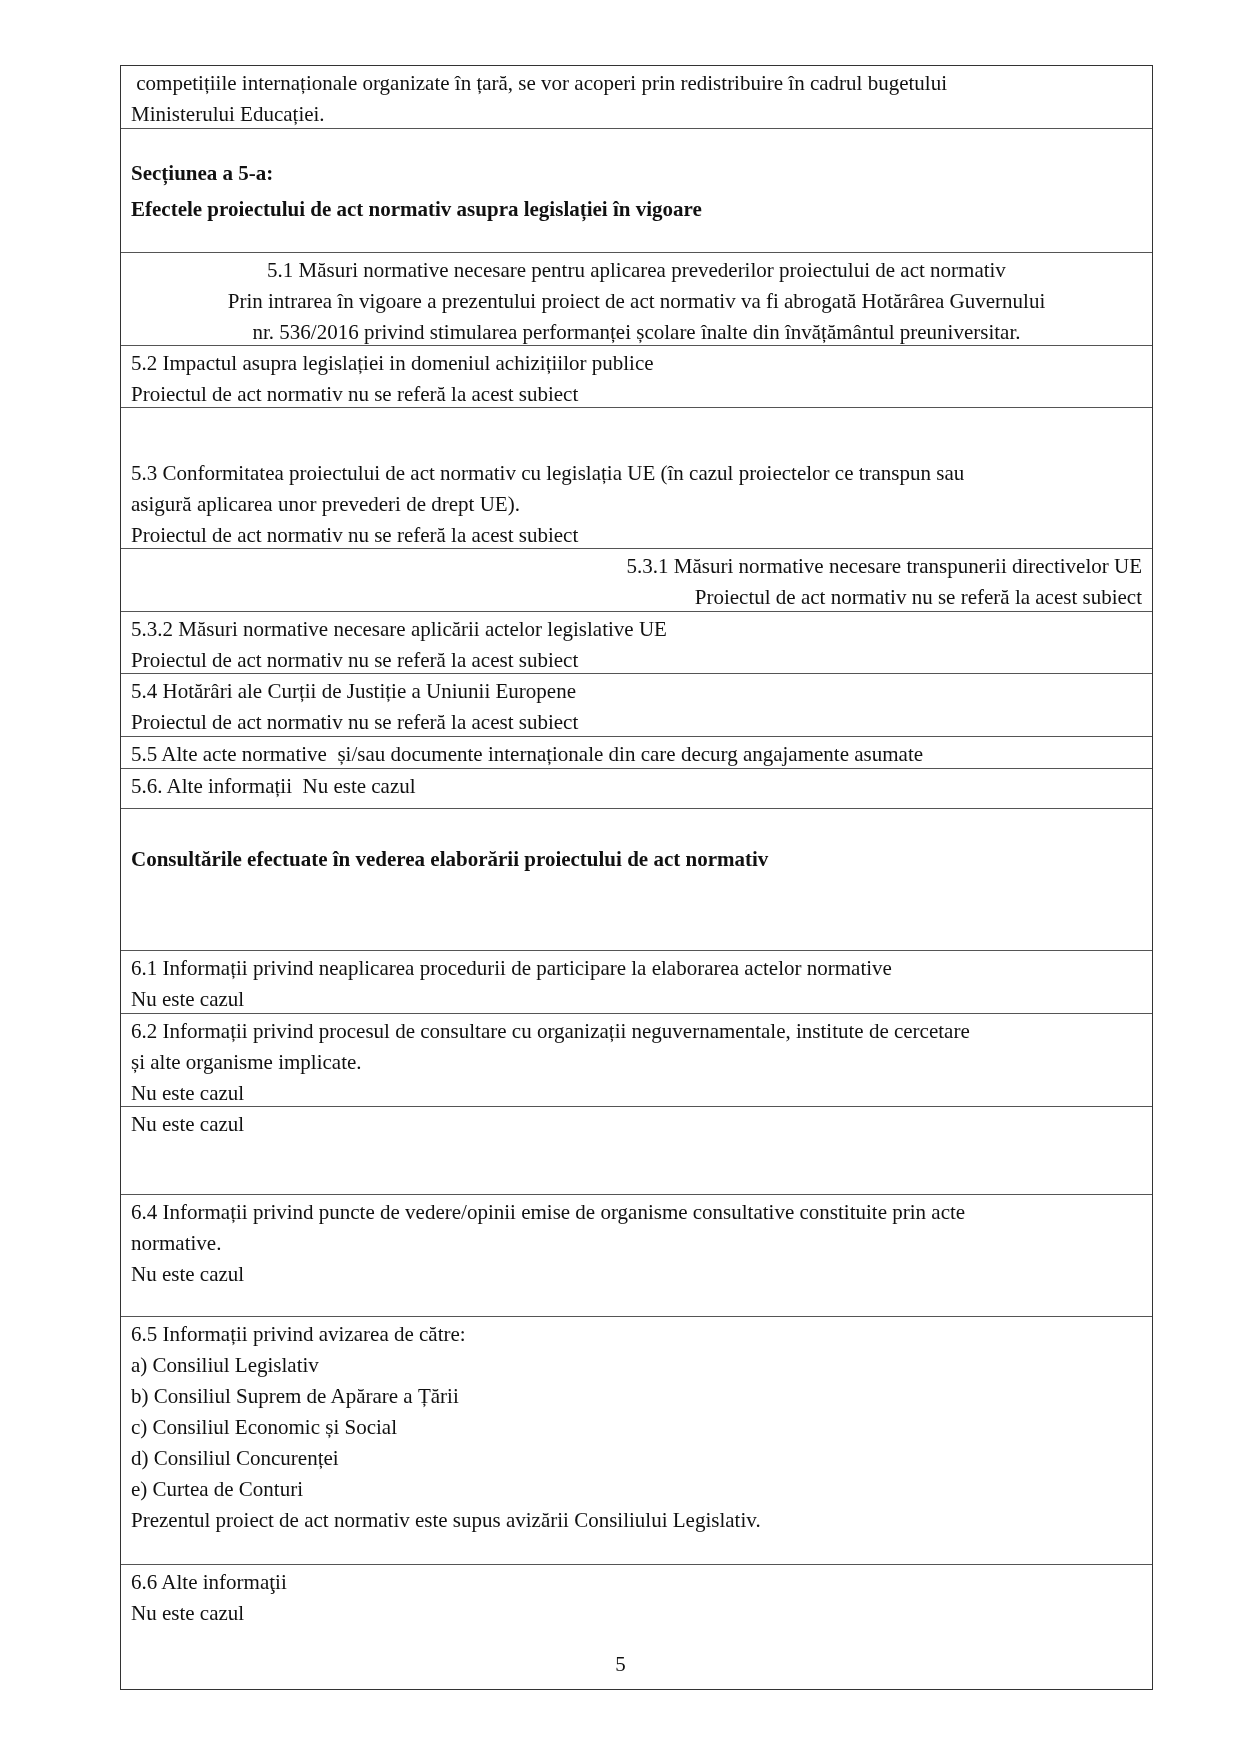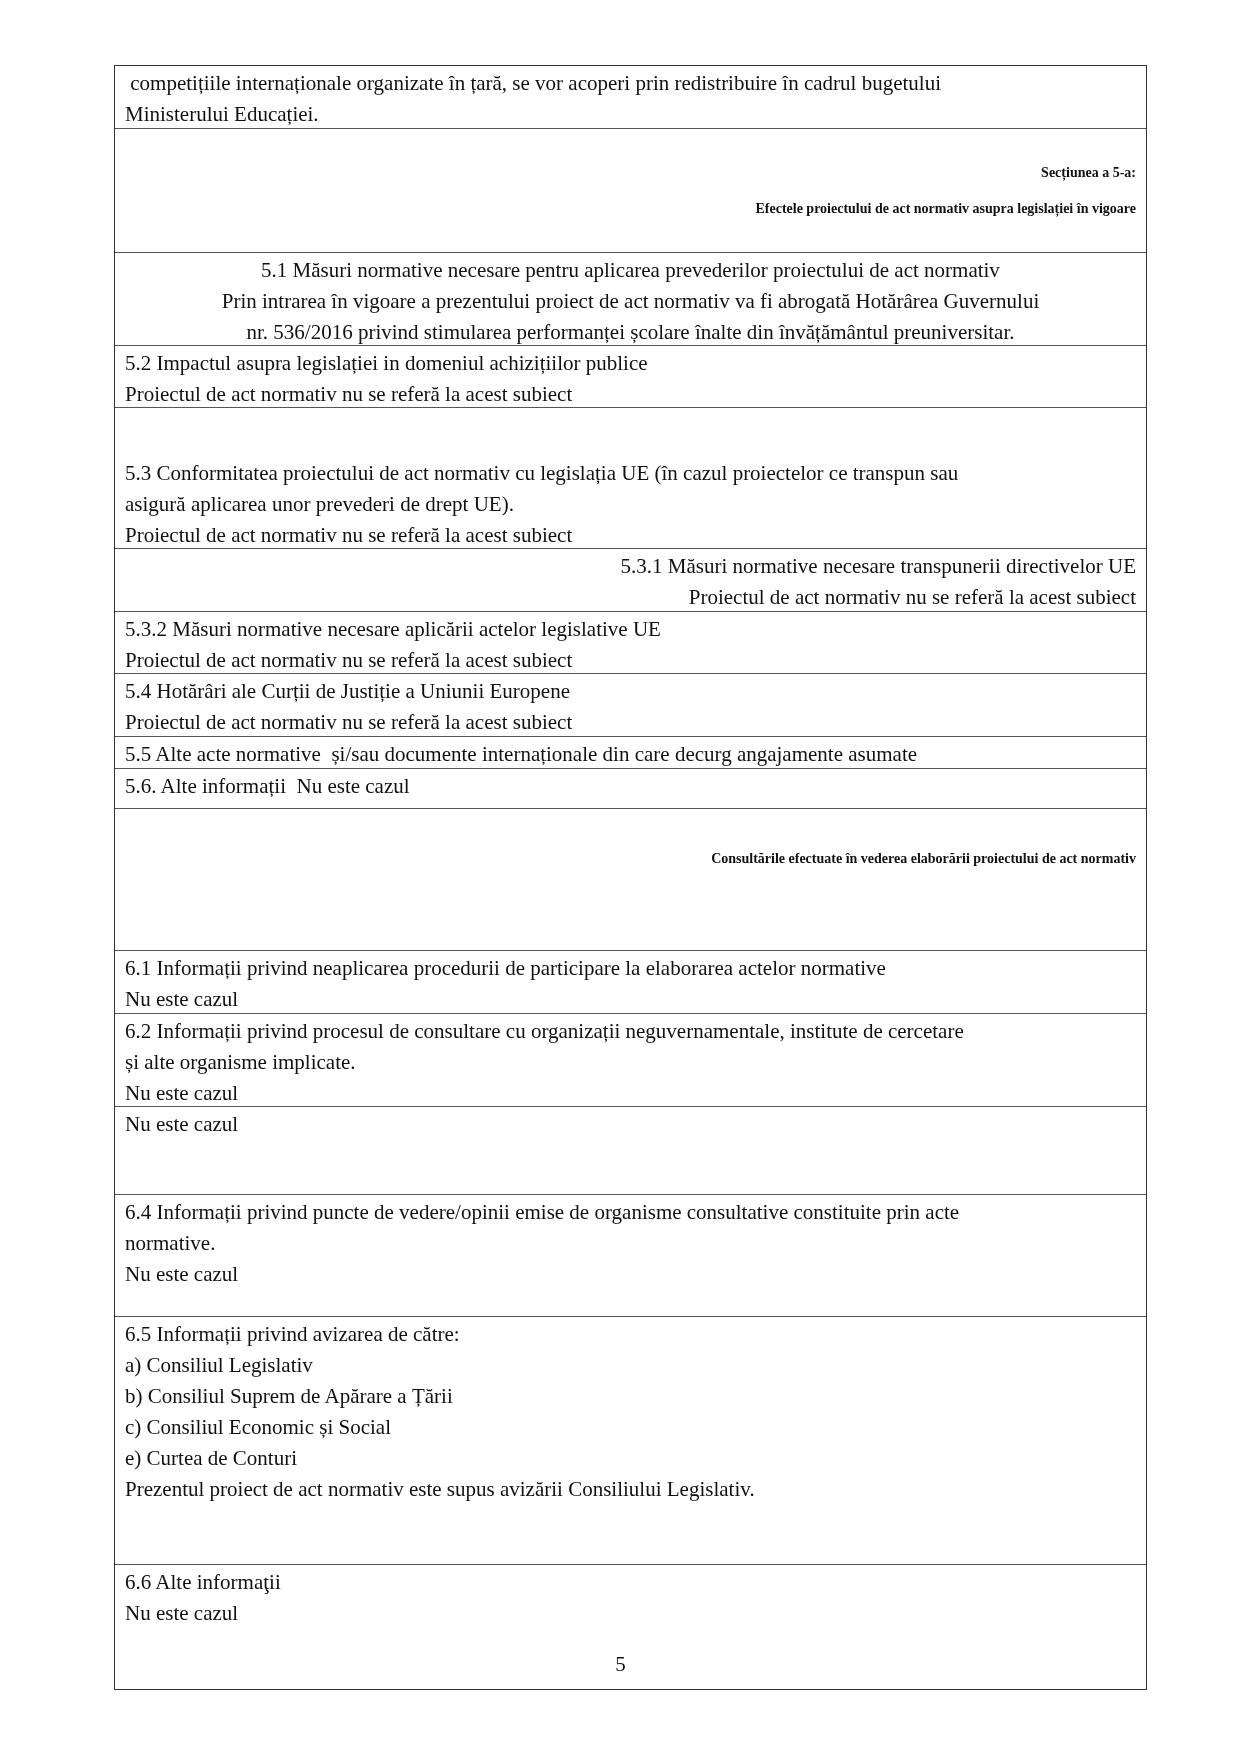--- a/index.html
+++ b/index.html
@@ -1,24 +1,24 @@
 <!DOCTYPE html>
 <html><head>
 <meta charset="utf-8">
 <style>
   html, body { margin:0; padding:0; background:#ffffff; }
   body { width:1241px; height:1755px; position:relative; overflow:hidden;
          font-family:"Liberation Serif","DejaVu Serif",serif; color:#111; }
-  .tbl { position:absolute; left:114px; top:65px; width:1033px;
+  .tbl { position:absolute; left:120px; top:65px; width:1033px;
          border:1.5px solid #333; box-sizing:border-box; }
   .row { border-bottom:1.5px solid #555; box-sizing:border-box;
          padding:2px 10px 0 10px; font-size:21px; line-height:31px; }
   .row:last-child { border-bottom:none; }
   .line { display:block; white-space:nowrap; }
-  .sect { text-align:right; font-weight:bold; font-size:14px; line-height:36px; }
+  .sect { text-align:left; font-weight:bold; font-size:21px; line-height:36px; }
   .pagenum { position:absolute; top:1652px; left:0; width:1241px; text-align:center;
              font-size:21px; }
 </style>
 </head>
 <body>
 
 <div class="tbl">
 
   <div class="row" style="height:63px;">
     <span class="line" style="white-space:pre;"> competițiile internaționale organizate în țară, se vor acoperi prin redistribuire în cadrul bugetului</span>
@@ -93,20 +93,21 @@
     <span class="line">6.4 Informații privind puncte de vedere/opinii emise de organisme consultative constituite prin acte</span>
     <span class="line">normative.</span>
     <span class="line">Nu este cazul</span>
   </div>
 
   <div class="row" style="height:248px;">
     <span class="line">6.5 Informații privind avizarea de către:</span>
     <span class="line">a) Consiliul Legislativ</span>
     <span class="line">b) Consiliul Suprem de Apărare a Țării</span>
     <span class="line">c) Consiliul Economic și Social</span>
+    <span class="line">d) Consiliul Concurenței</span>
     <span class="line">e) Curtea de Conturi</span>
     <span class="line">Prezentul proiect de act normativ este supus avizării Consiliului Legislativ.</span>
   </div>
 
   <div class="row" style="height:124px;">
     <span class="line">6.6 Alte informaţii</span>
     <span class="line">Nu este cazul</span>
   </div>
 
 </div>

